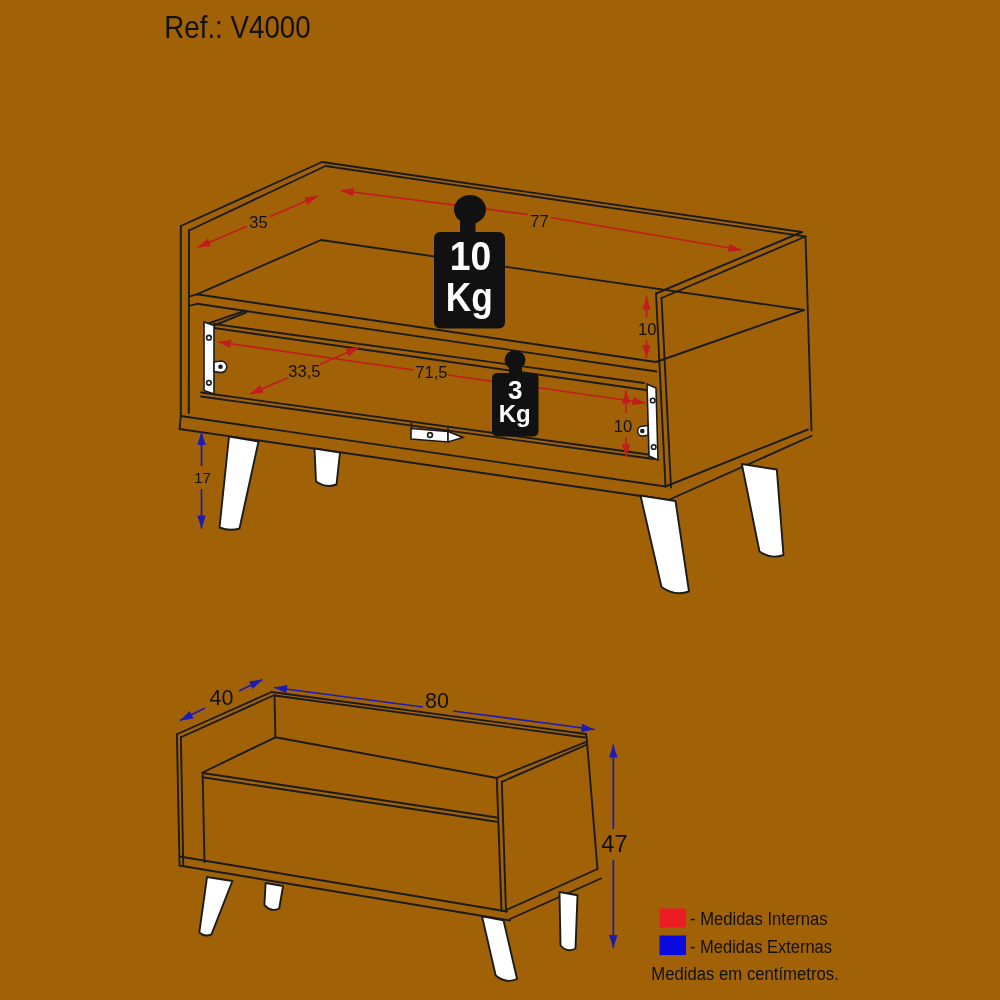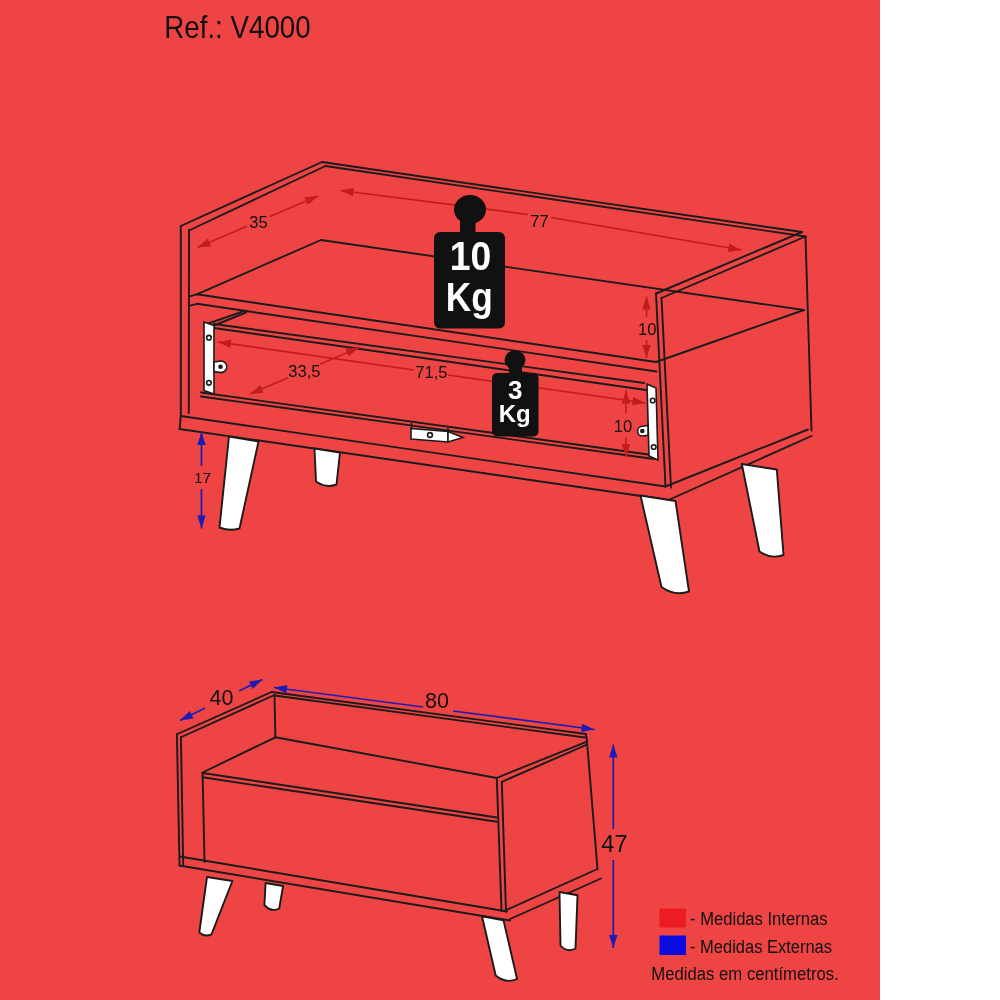--- a/index.html
+++ b/index.html
@@ -1,16 +1,16 @@
 <!DOCTYPE html>
 <html><head>
 <meta charset="utf-8">
 <style>
   html,body{margin:0;padding:0;background:#ffffff;}
-  #page{width:880px;height:1000px;position:relative;background:#ef4444;
+  #page{width:1000px;height:1000px;position:relative;background:#a16207;
         font-family:"Liberation Sans", sans-serif;text-align:right;}
   svg text{font-family:"Liberation Sans", sans-serif;}
 </style>
 </head>
 <body>
 <div id="page">
 <svg width="1000" height="1000" viewBox="0 0 1000 1000">
 <defs>
   <marker id="ar" markerUnits="userSpaceOnUse" markerWidth="15" markerHeight="12" viewBox="0 0 15 12" refX="13.5" refY="6" orient="auto-start-reverse">
     <path d="M0.5,1.8 L13.5,6 L0.5,10.2 z" fill="#c21d1d"></path>

